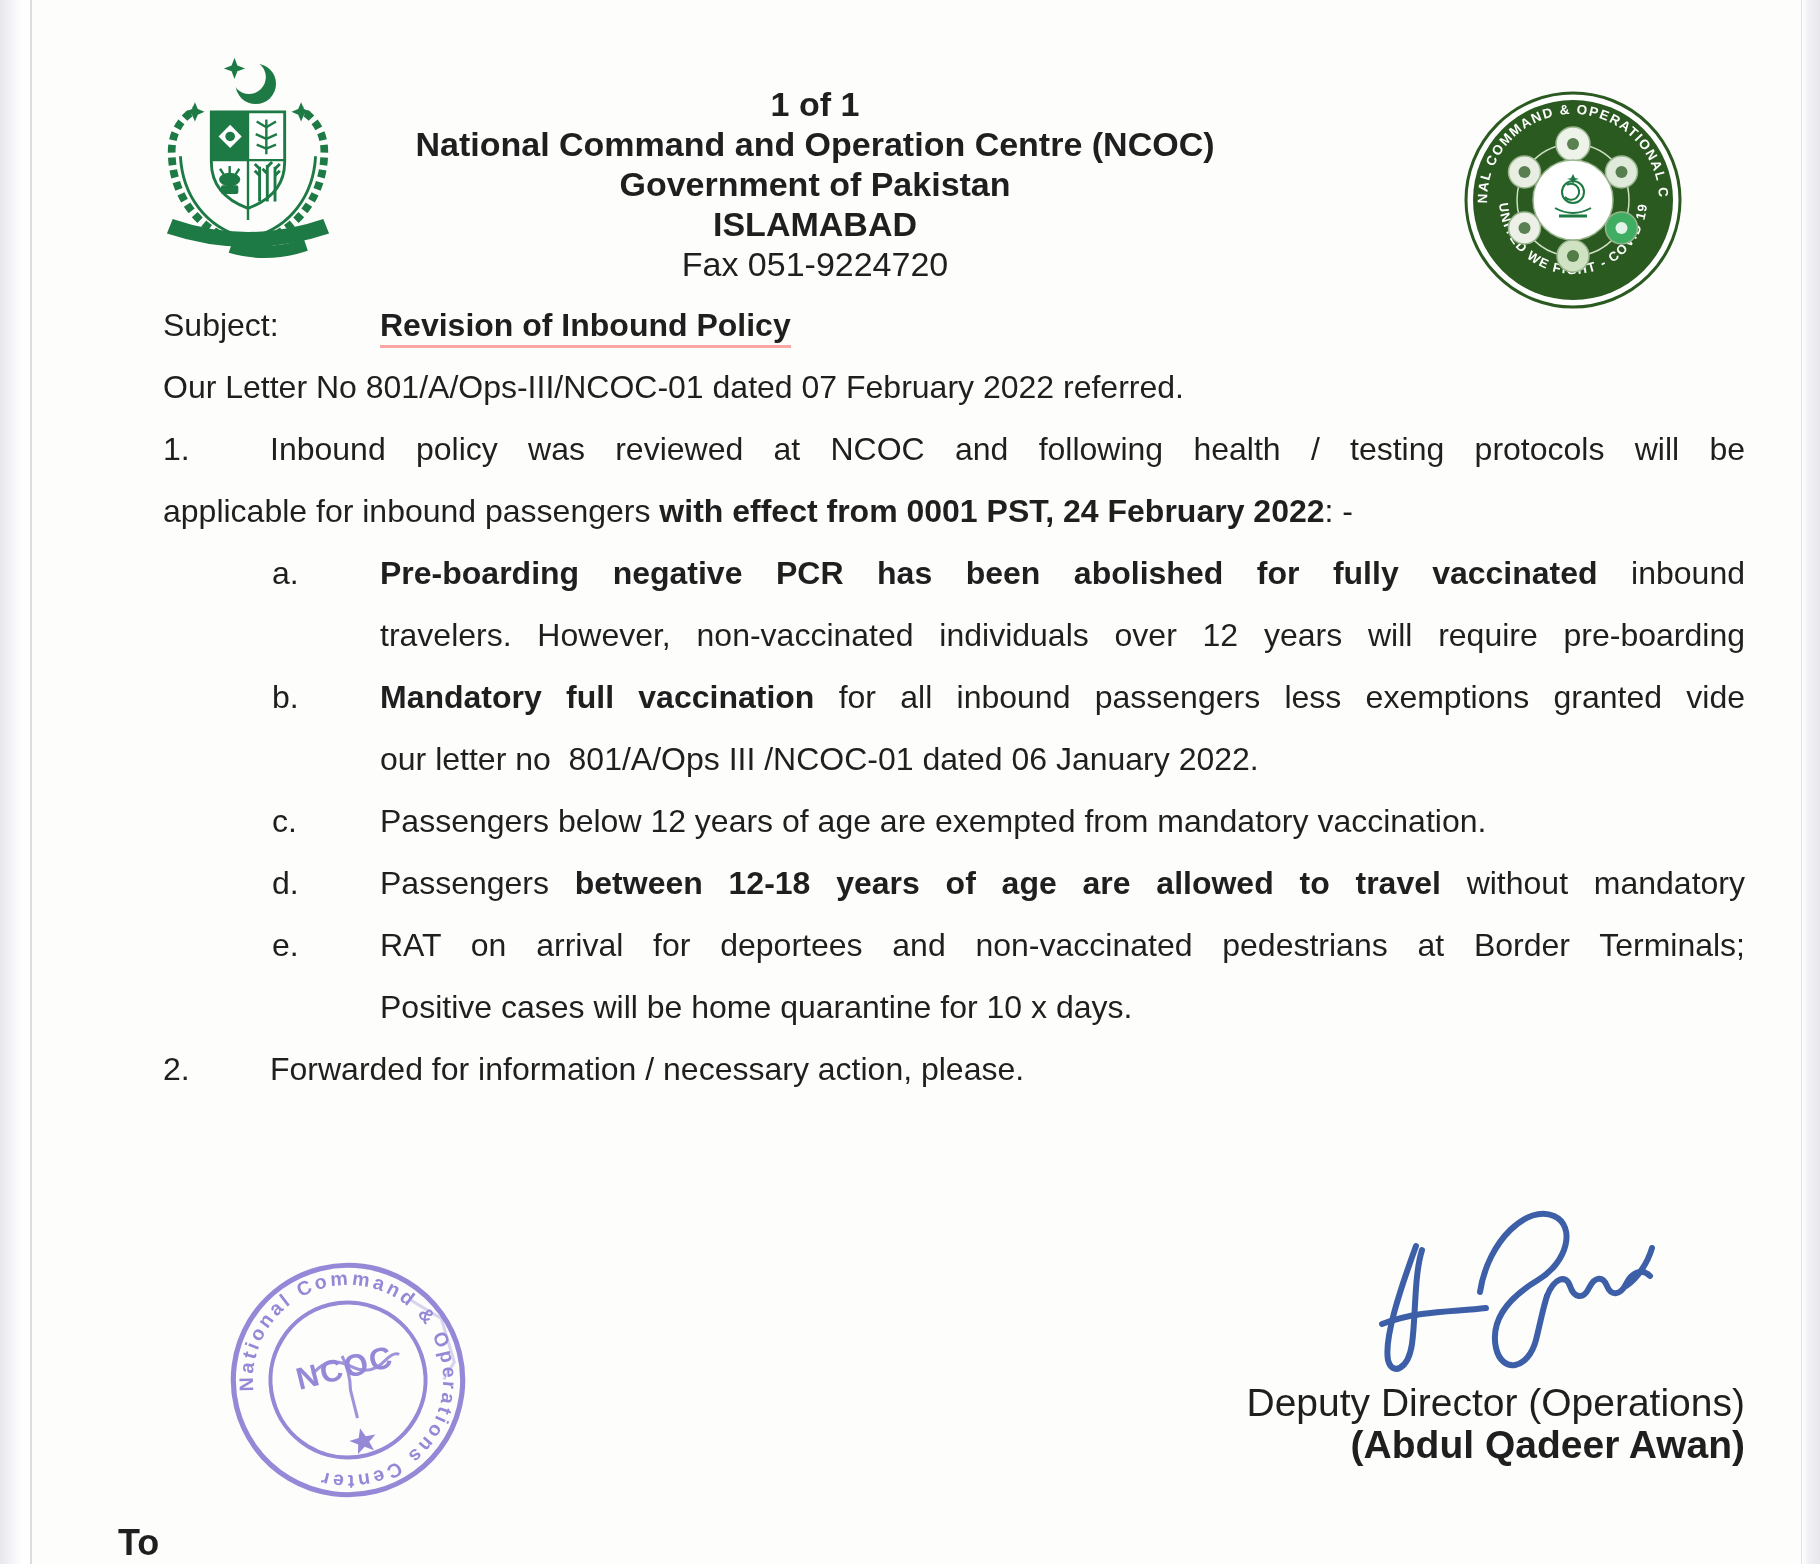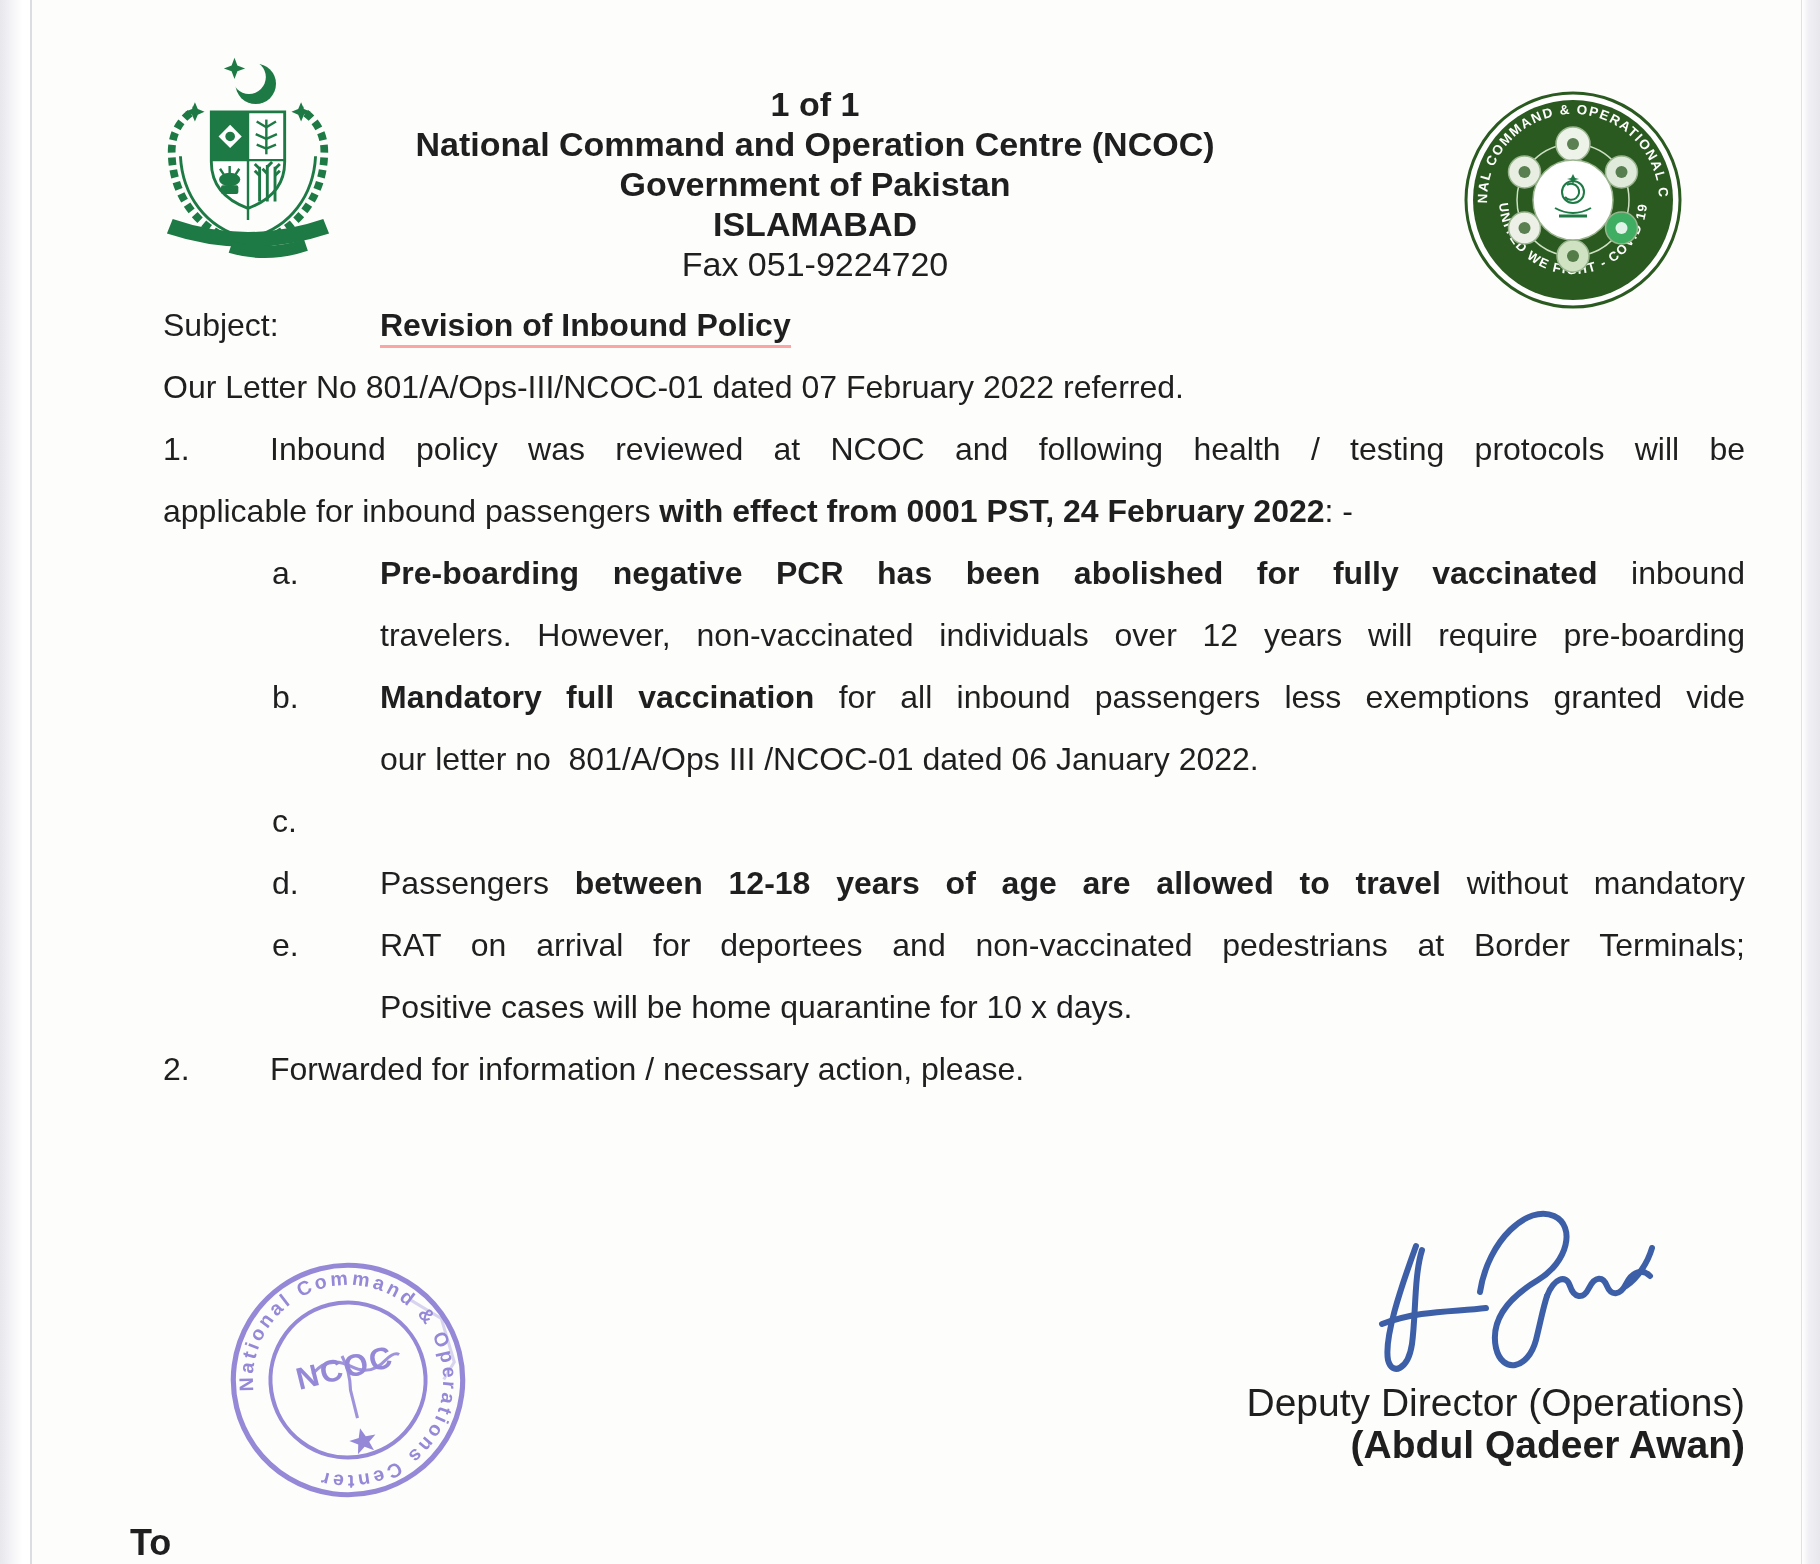--- a/index.html
+++ b/index.html
@@ -35,21 +35,21 @@
   .subj-title{font-weight:700;border-bottom:3px solid #fca5a5;padding-bottom:2px;}
   sup{font-size:0.62em;vertical-align:super;line-height:0;}
 
   
   .stamp{position:absolute;left:224px;top:1256px;width:248px;height:248px;opacity:.82;transform:rotate(-14deg);}
   .signature{position:absolute;left:1330px;top:1168px;width:350px;height:230px;}
   .sig-text{position:absolute;right:75px;top:1382px;width:700px;text-align:right;font-size:39px;}
   .sig-text .st1{line-height:42px;}
   .sig-text .st2{line-height:42px;font-weight:700;}
 
-  .footer-to{position:absolute;left:130px;top:1522px;font-size:36px;font-weight:700;}
+  .footer-to{position:absolute;left:118px;top:1522px;font-size:36px;font-weight:700;}
 </style>
 </head>
 <body style="--c-emblem: #1e7a44; --c-logo: #2a5a20; --c-stamp: #7f6fd0; --c-sig: #3c5fa8;">
 
 <div class="edge edge-left"></div>
 <div class="edge edge-right"></div>
 
 <svg class="emblem" viewBox="0 0 200 230">
   <g fill="var(--c-emblem)">
     <circle cx="108" cy="33" r="21"></circle>
@@ -160,20 +160,21 @@
       </div>
       <div class="ln item just">
         <span class="num">b.</span>
         <span class="txt"><span style="font-weight: 700;">Mandatory full vaccination</span><span> for all inbound passengers less exemptions granted vide</span></span>
       </div>
       <div class="ln cont">
         <span class="txt"><span>our letter no&nbsp; 801/A/Ops III /NCOC-01 dated 06 January 2022.</span></span>
       </div>
       <div class="ln item">
         <span class="num">c.</span>
+        <span class="txt"><span>Passengers below 12 years of age are exempted from mandatory vaccination.</span></span>
       </div>
       <div class="ln item just">
         <span class="num">d.</span>
         <span class="txt"><span>Passengers </span><span style="font-weight: 700;">between 12-18 years of age are allowed to travel</span><span> without mandatory</span></span>
       </div>
       <div class="ln item just">
         <span class="num">e.</span>
         <span class="txt"><span>RAT on arrival for deportees and non-vaccinated pedestrians at Border Terminals;</span></span>
       </div>
       <div class="ln cont">

